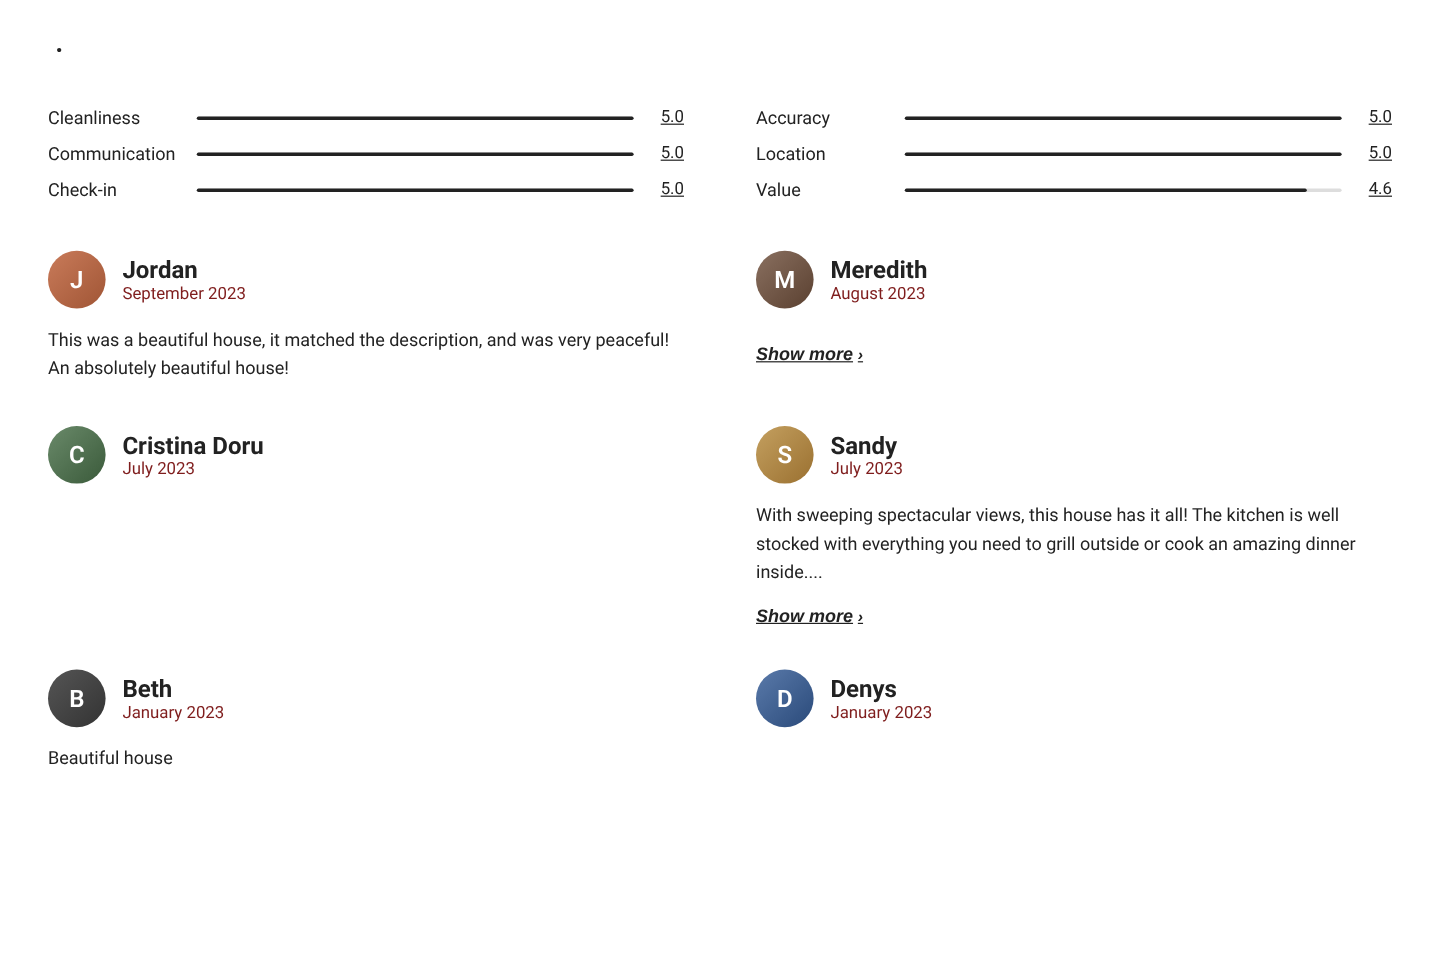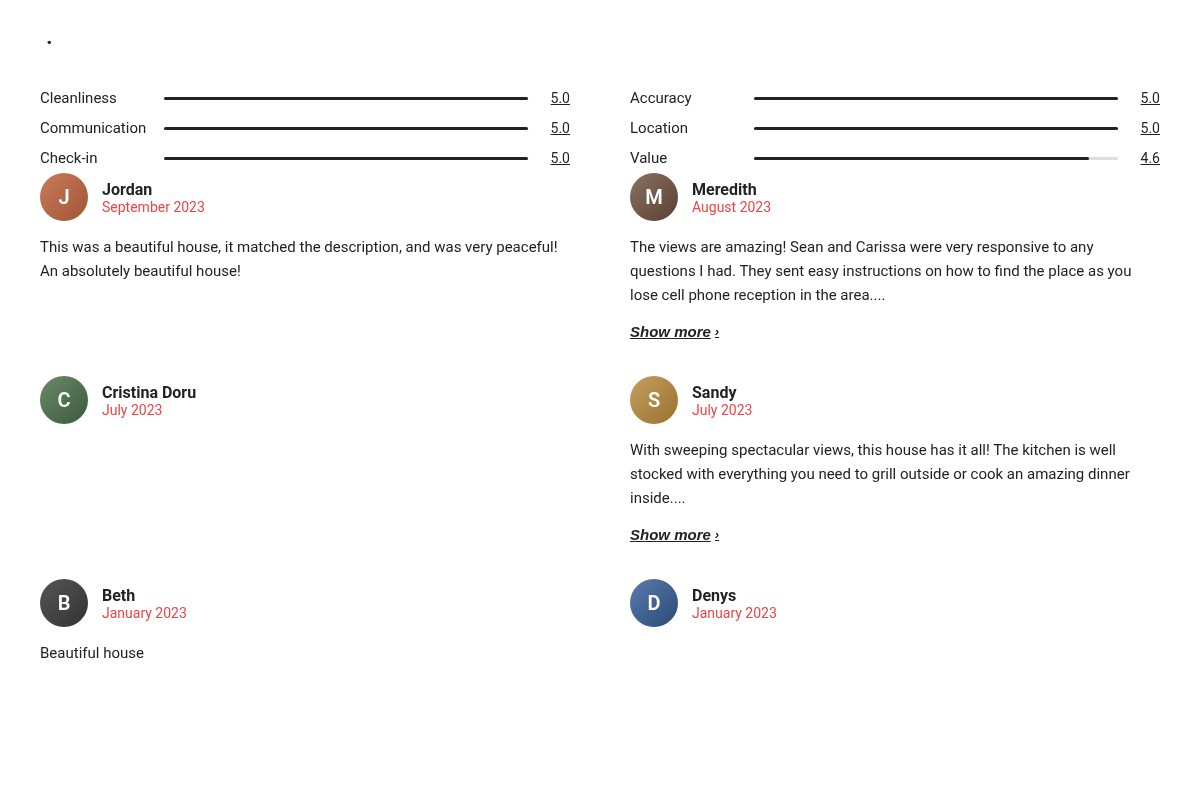--- a/index.html
+++ b/index.html
@@ -22,20 +22,21 @@
     }
     .header-text {
       font-size: 22px;
       font-weight: 700;
     }
 
     .ratings-grid {
       display: grid;
       grid-template-columns: 1fr 1fr;
       gap: 10px 60px;
+      margin-bottom: 36px;
     }
 
     .rating-row {
       display: flex;
       align-items: center;
       justify-content: space-between;
       padding: 6px 0;
     }
     .rating-label {
       font-size: 15px;
@@ -91,27 +92,27 @@
       display: flex;
       align-items: center;
       justify-content: center;
       font-size: 20px;
       font-weight: 600;
       color: #fff;
     }
 
     .reviewer-info {}
     .reviewer-name {
-      font-size: 16px;
+      font-size: 20px;
       font-weight: 700;
       color: #222;
     }
     .reviewer-date {
       font-size: 14px;
-      color: #ef4444;
+      color: #7f1d1d;
     }
 
     .review-text {
       font-size: 15px;
       line-height: 1.6;
       color: #222;
     }
 
     .show-more {
       display: inline-flex;
@@ -218,21 +219,20 @@
     <div class="review-card">
       <div class="reviewer-header">
         <div class="avatar avatar-meredith">
           <span>M</span>
         </div>
         <div class="reviewer-info">
           <div class="reviewer-name">Meredith</div>
           <div class="reviewer-date">August 2023</div>
         </div>
       </div>
-      <p class="review-text">The views are amazing! Sean and Carissa were very responsive to any questions I had. They sent easy instructions on how to find the place as you lose cell phone reception in the area....</p>
       <button class="show-more">
            <span>Show more</span>
            <span class="show-more-chevron">›</span>
          </button>
     </div>
     <div class="review-card">
       <div class="reviewer-header">
         <div class="avatar avatar-cristina">
           <span>C</span>
         </div>

